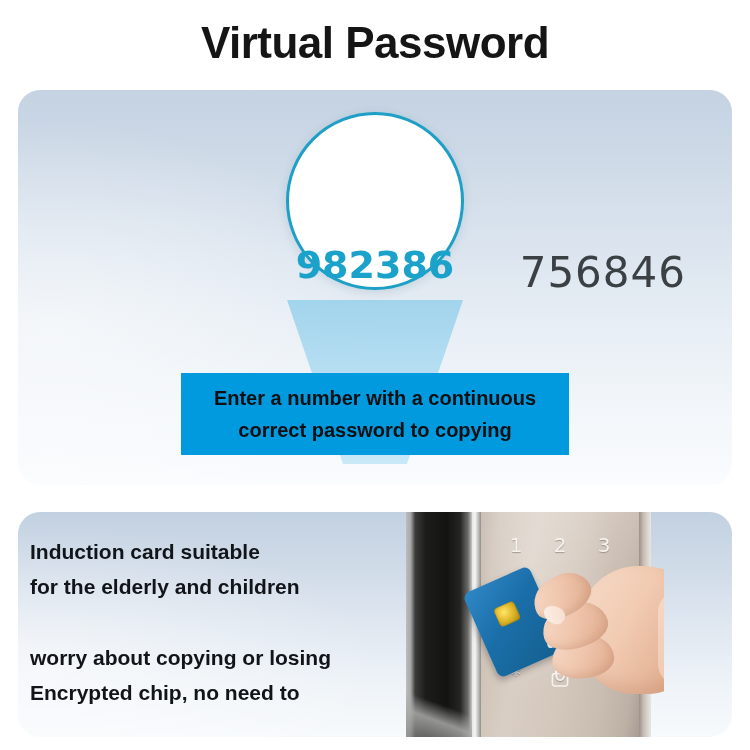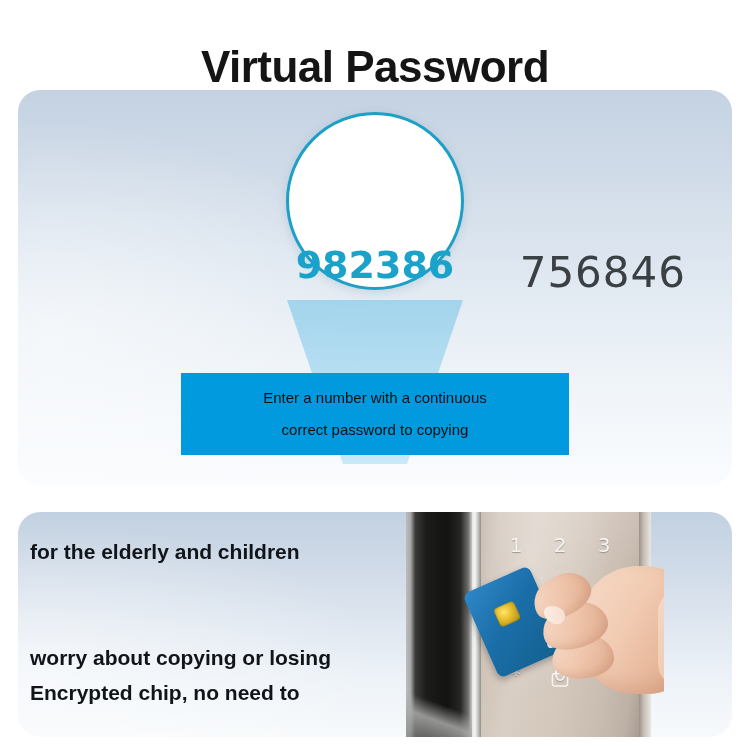--- a/index.html
+++ b/index.html
@@ -20,21 +20,20 @@
     position: absolute;
     top: 16px;
     left: 0;
     width: 750px;
     text-align: center;
     font-size: 44px;
     font-weight: bold;
     color: #151515;
     letter-spacing: -0.5px;
     line-height: 54px;
-    margin-top: 24px;
   }
 
   
   .top-panel {
     position: absolute;
     left: 18px;
     top: 90px;
     width: 714px;
     height: 395px;
     border-radius: 22px;
@@ -121,22 +120,22 @@
     top: 283px;
     width: 388px;
     height: 82px;
     background: #029ade;
     display: flex;
     flex-direction: column;
     align-items: center;
     justify-content: center;
   }
   .banner-line {
-    font-size: 15px;
-    font-weight: normal;
+    font-size: 20px;
+    font-weight: bold;
     color: #0d0f12;
     line-height: 32px;
     white-space: nowrap;
   }
 
   
   .bottom-panel {
     position: absolute;
     left: 18px;
     top: 512px;
@@ -357,20 +356,21 @@
 
   <div class="banner">
     <span class="banner-line">Enter a number with a continuous</span>
     <span class="banner-line">correct password to copying</span>
   </div>
 </div>
 
 <div class="bottom-panel">
 
   <div class="feature-block feature-1">
+    <div class="feature-line">Induction card suitable</div>
     <div class="feature-line">for the elderly and children</div>
   </div>
 
   <div class="feature-block feature-2">
     <div class="feature-line">worry about copying or losing</div>
     <div class="feature-line">Encrypted chip, no need to</div>
   </div>
 
   <div class="lock-photo">
     <div class="lock-bezel-dark"></div>

